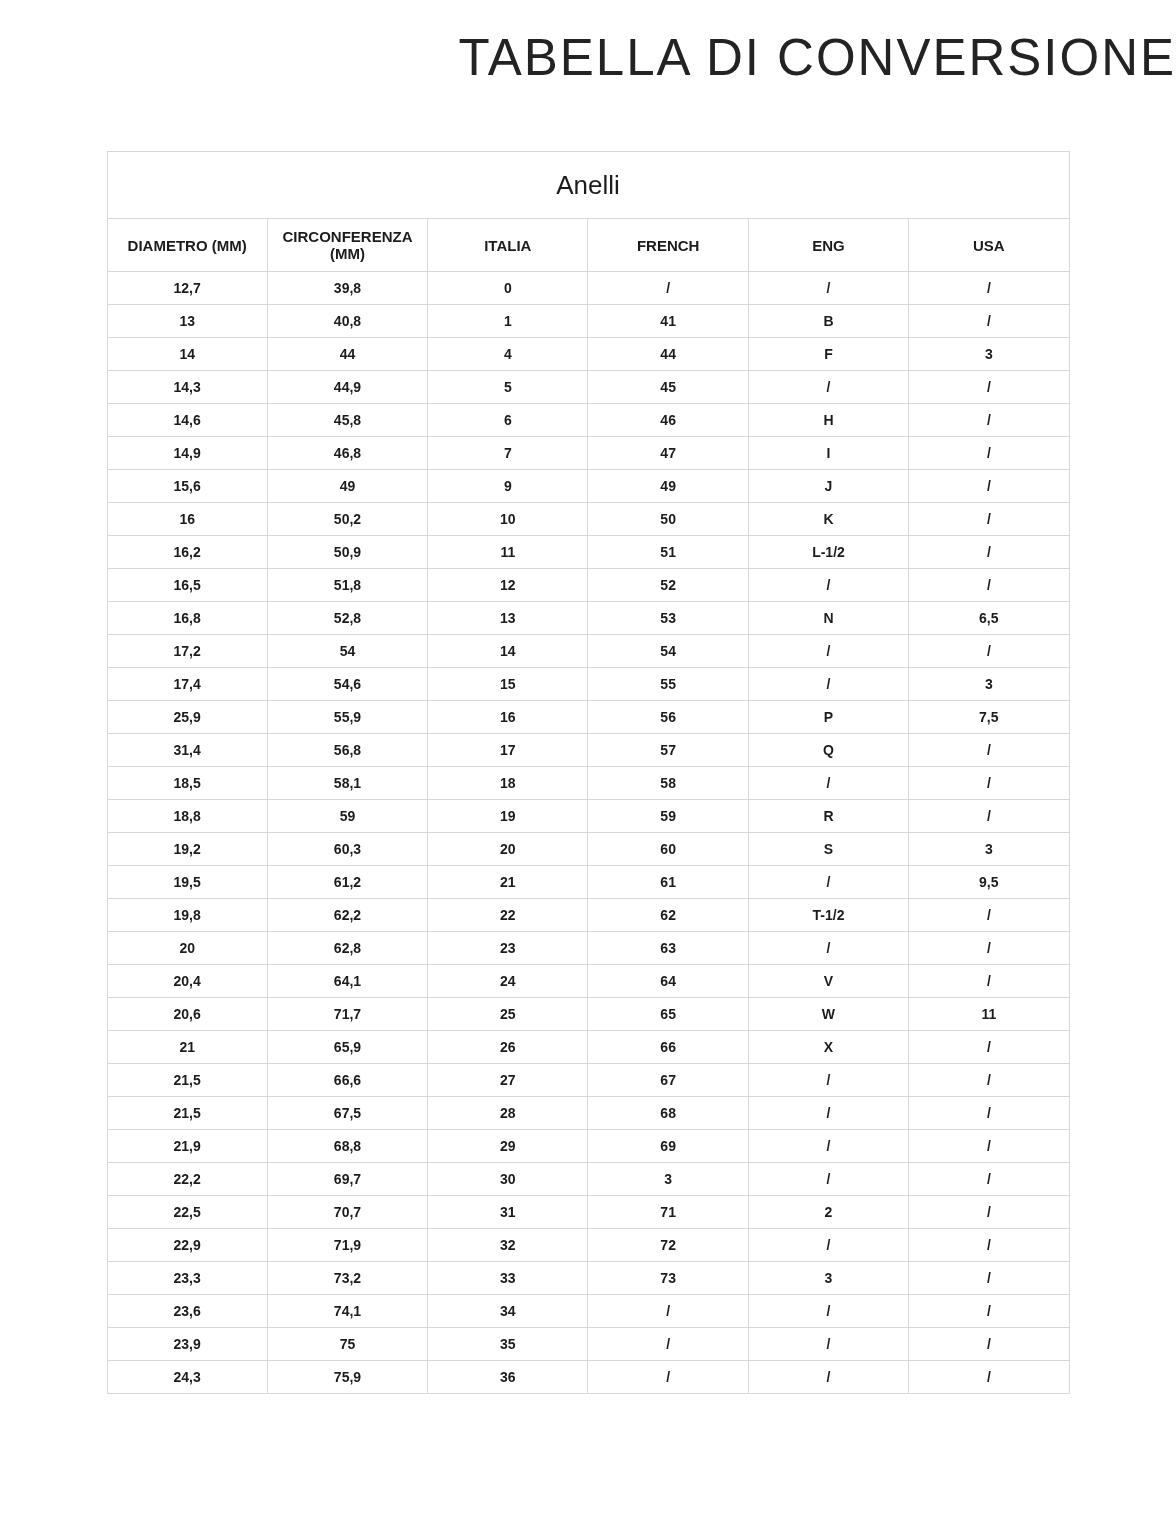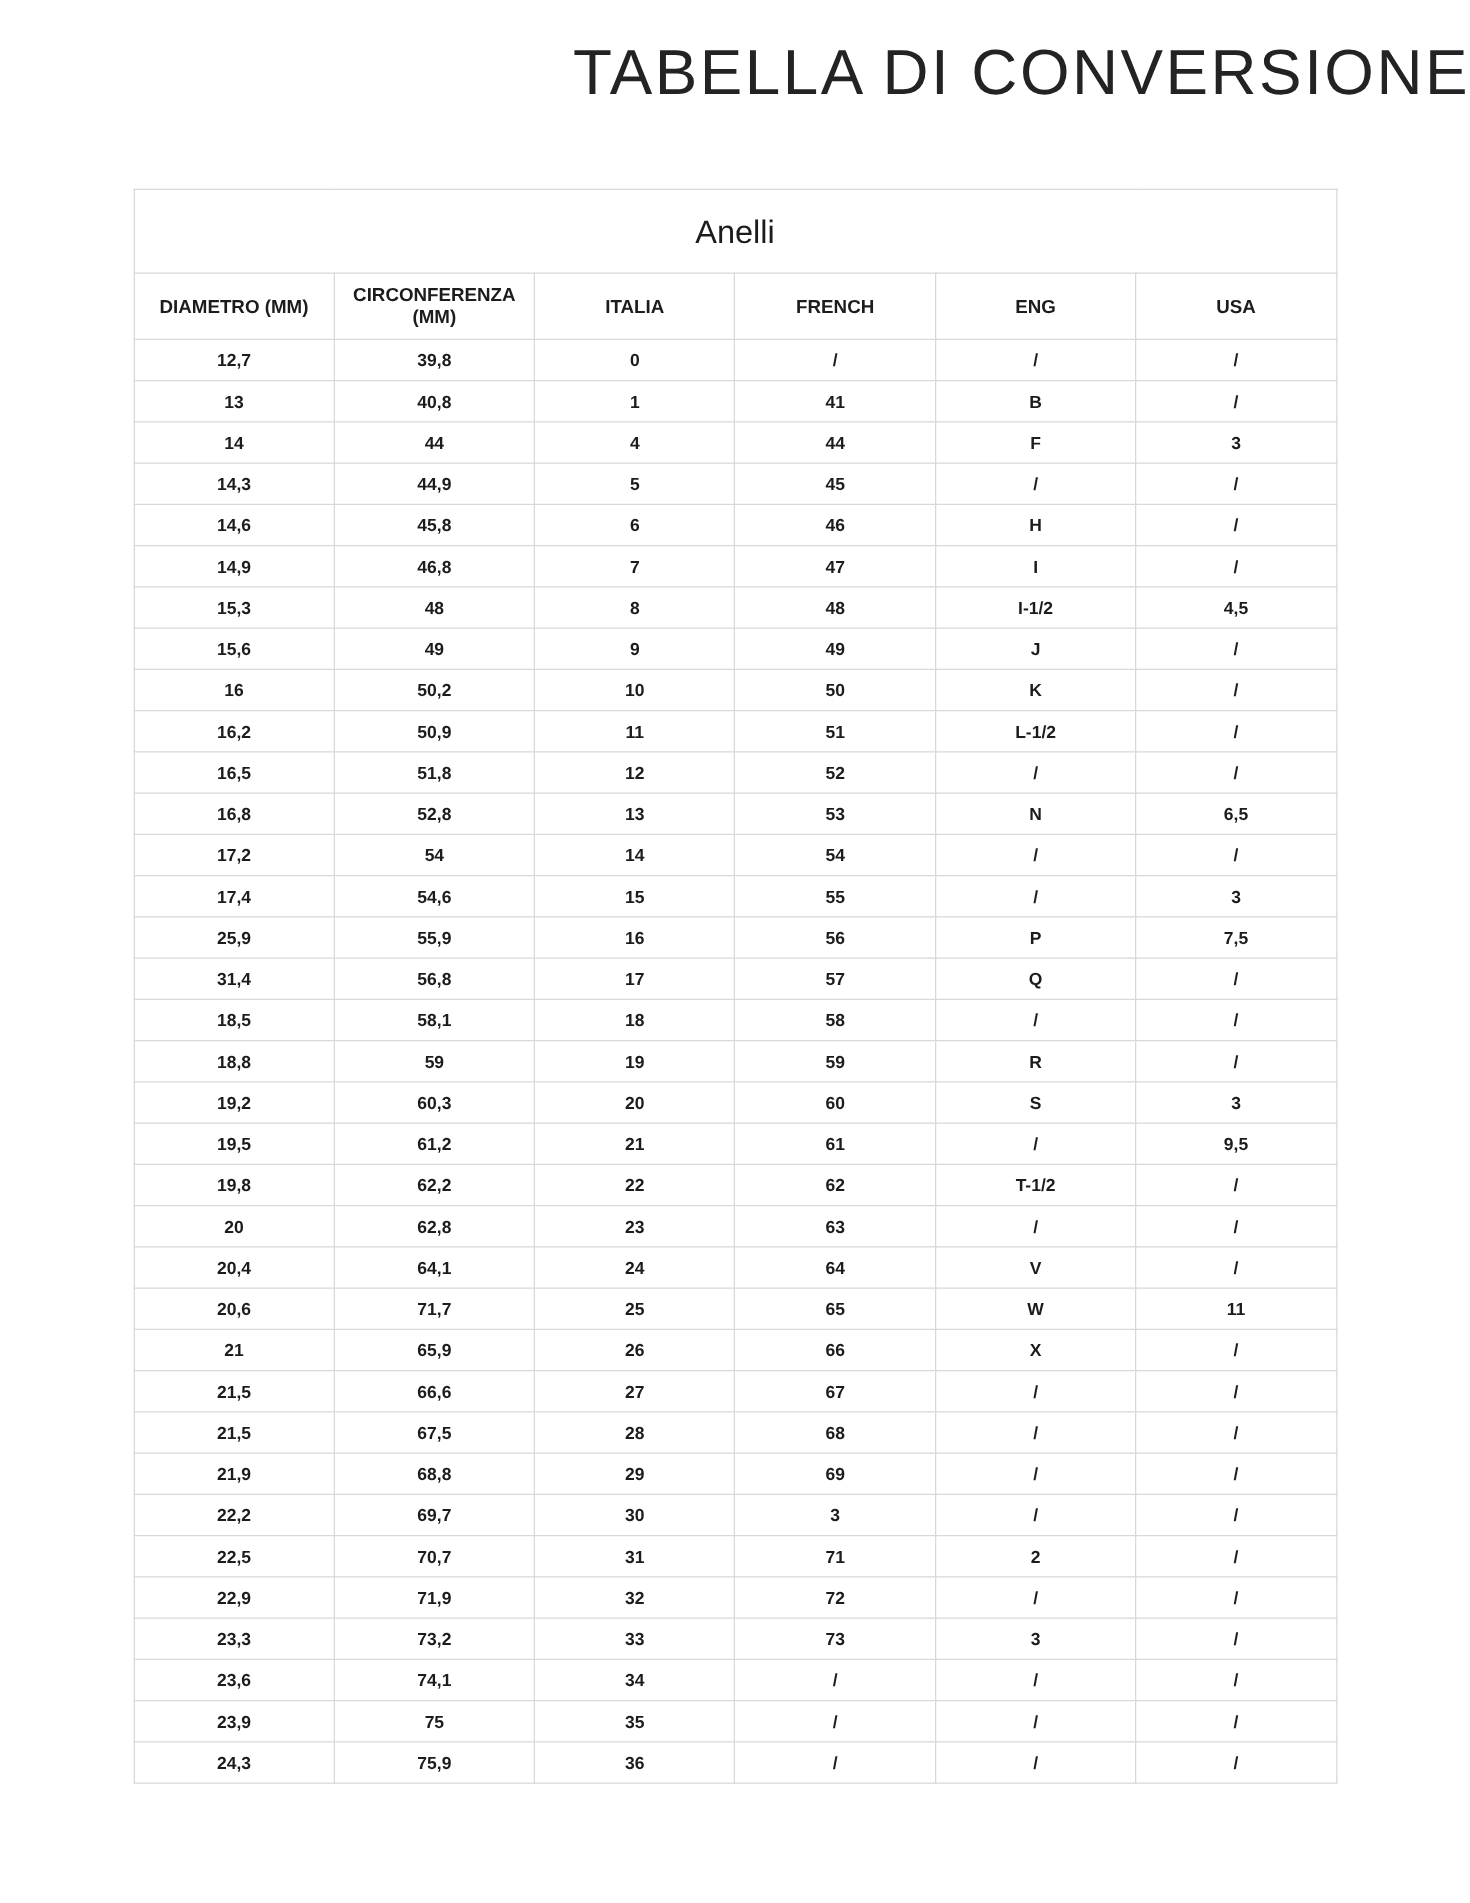--- a/index.html
+++ b/index.html
@@ -122,28 +122,20 @@
         </tr>
         <tr>
           <td>14,9</td>
           <td>46,8</td>
           <td>7</td>
           <td>47</td>
           <td>I</td>
           <td>/</td>
         </tr>
         <tr>
-          <td>15,3</td>
-          <td>48</td>
-          <td>8</td>
-          <td>48</td>
-          <td>I-1/2</td>
-          <td>4,5</td>
-        </tr>
-        <tr>
           <td>15,6</td>
           <td>49</td>
           <td>9</td>
           <td>49</td>
           <td>J</td>
           <td>/</td>
         </tr>
         <tr>
           <td>16</td>
           <td>50,2</td>

